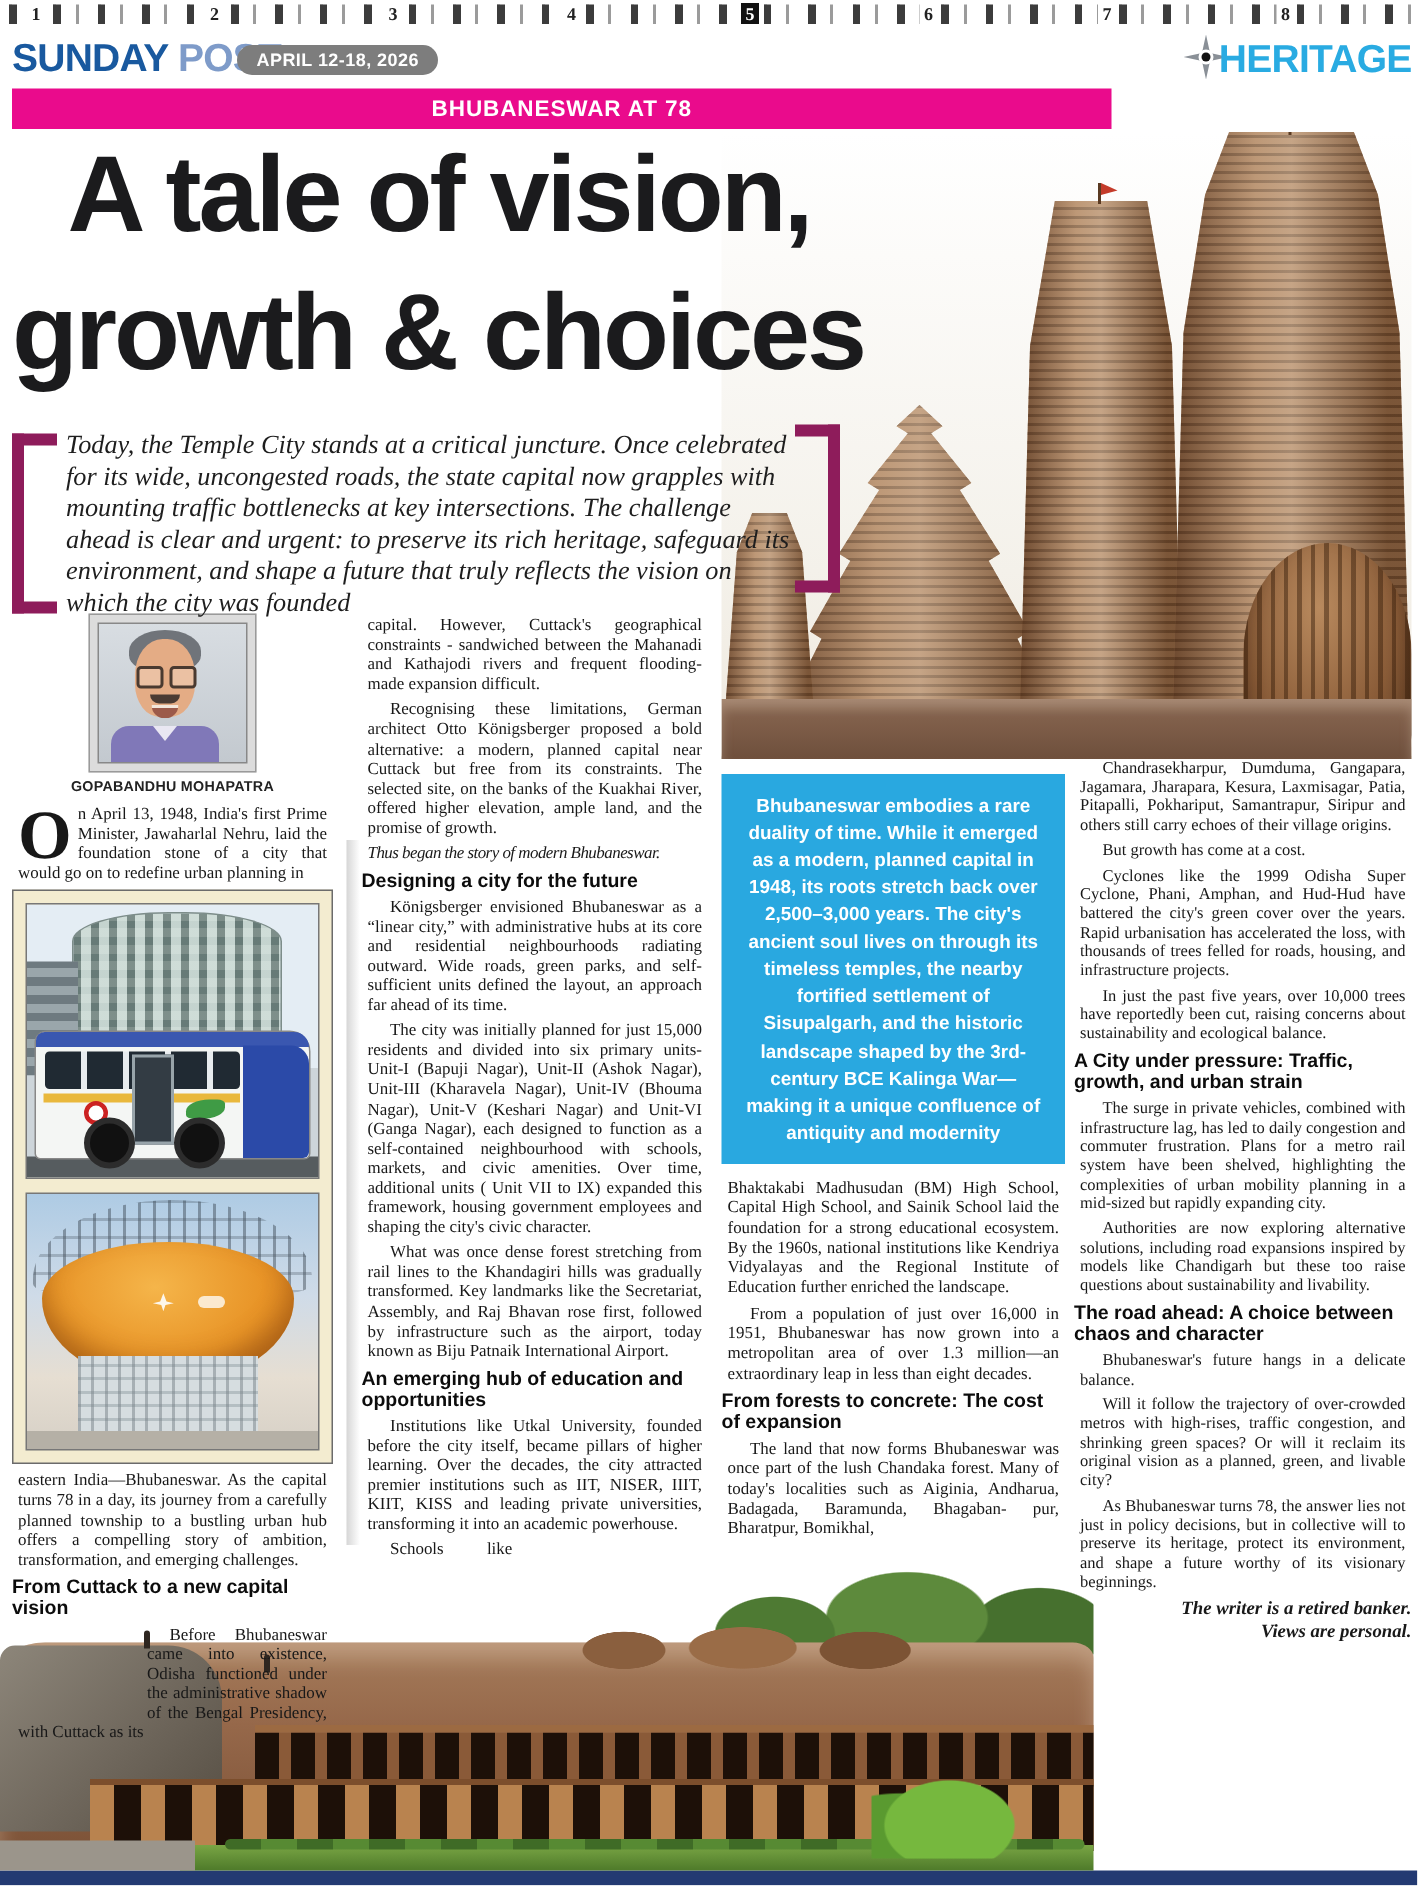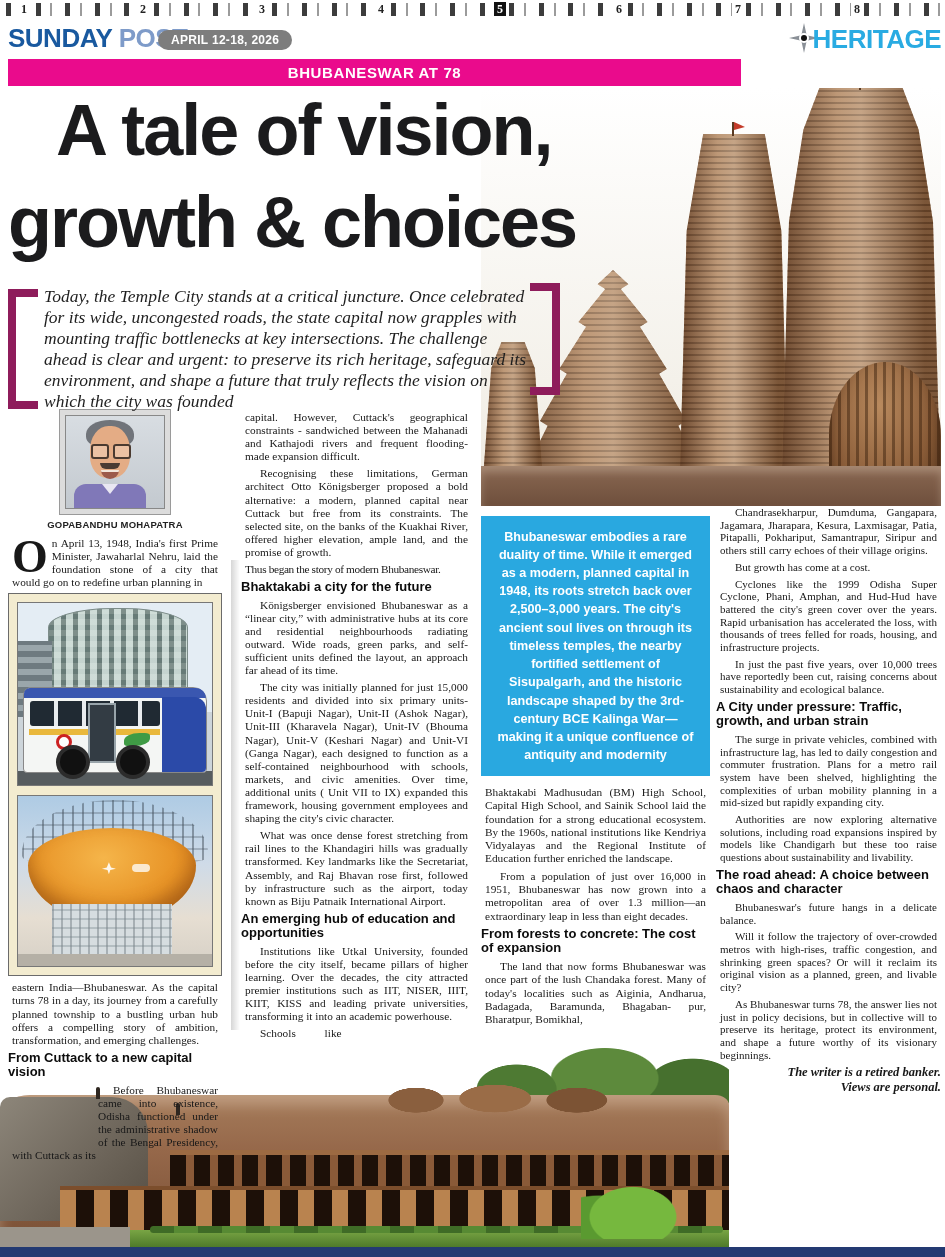--- a/index.html
+++ b/index.html
@@ -30,21 +30,21 @@
   .compass .ring{position:absolute;left:10px;top:10px;width:10px;height:10px;border-radius:50%;background:#fff;}
   .compass .dot{position:absolute;left:12px;top:12px;width:6px;height:6px;border-radius:50%;background:#111;}
 
   
   .kicker-bar{position:absolute;left:8px;top:59px;width:733px;height:27px;background:#ea0b8c;
     color:#fff;font:bold 15px/27px "Liberation Sans",sans-serif;text-align:center;letter-spacing:.6px;}
 
   
   .headline{position:absolute;left:4px;top:84px;width:748px;font-family:"Liberation Sans",sans-serif;
     font-weight:bold;color:#1b1b1d;z-index:3;}
-  .headline .l1{font-size:72px;line-height:92px;letter-spacing:-2px;margin-left:52px;}
+  .headline .l1{font-size:72px;line-height:92px;letter-spacing:-2px;margin-left:41px;}
   .headline .l2{font-size:72px;line-height:92px;letter-spacing:-2px;margin-left:4px;}
 
   
   .temple-photo{position:absolute;left:481px;top:88px;width:460px;height:418px;overflow:hidden;
     background:linear-gradient(180deg,#ffffff 0%,#f4f1ea 70%,#efe9df 100%);z-index:1;}
   .stone{background-color:#a77c58;background-image:
     linear-gradient(90deg,rgba(60,30,12,.55),rgba(255,235,210,.25) 35%,rgba(255,240,220,.35) 50%,rgba(70,40,18,.45) 90%),
     repeating-linear-gradient(0deg,rgba(50,25,8,.42) 0 2px,transparent 2px 6px);}
   .t-tower-right{position:absolute;left:300px;top:0;width:160px;height:418px;
     clip-path:polygon(24% 0,76% 0,86% 10%,95% 32%,100% 100%,0 100%,5% 32%,14% 10%);}
@@ -73,21 +73,21 @@
     border-left:8px solid #8e1c5b;border-top:8px solid #8e1c5b;border-bottom:8px solid #8e1c5b;}
   .bracket-r{position:absolute;right:0;top:0;width:22px;height:96px;
     border-right:8px solid #8e1c5b;border-top:8px solid #8e1c5b;border-bottom:8px solid #8e1c5b;}
   .standfirst-text{position:absolute;left:36px;top:3px;width:488px;
     font:italic 17.5px/21px "Liberation Serif",serif;color:#1e1e1e;}
 
   
   .bodycol{position:absolute;z-index:2;font-size:11.3px;line-height:13.1px;text-align:justify;}
   .bodycol p{margin:4px;text-indent:15px;}
   .bodycol p.cont{text-indent:0;}
-  .bodycol p.tight{letter-spacing:-0.35px;}
+  .bodycol p.tight{letter-spacing:-0.35px;font-style:italic;}
   .sub{font-family:"Liberation Sans",sans-serif;font-weight:bold;font-size:13px;line-height:14.5px;
     text-indent:0;margin:2px 0 1px;color:#0c0c0c;text-align:left;}
   .col1{left:8px;top:407px;width:214px;}
   .col2{left:241px;top:407px;width:231px;}
   .col3{left:481px;top:782px;width:229px;line-height:13.3px;}
   .col4{left:716px;top:502px;width:225px;font-size:11px;line-height:12.7px;}
   .dropcap{float:left;font-weight:bold;font-size:46px;line-height:37px;padding:1px 4px 0 0;}
   .schools-line{word-spacing:26px;}
   .wrap-spacer{float:left;width:86px;height:28px;margin-top:27px;}
   .credit{ text-align:right;font-weight:bold;font-style:italic;font-size:12.5px;line-height:15px;margin-top:3px;}
@@ -298,21 +298,21 @@
     <div class="sub">From Cuttack to a new capital vision</div>
     <p><span class="wrap-spacer"></span><span>Before Bhubaneswar came into existence, Odisha functioned under the administrative shadow of the Bengal Presidency, with Cuttack as its</span></p>
   </div>
 
   <div class="gutter-shadow"></div>
 
   <div class="bodycol col2">
     <p class="cont">capital. However, Cuttack's geographical constraints - sandwiched between the Mahanadi and Kathajodi rivers and frequent flooding- made expansion difficult.</p>
     <p>Recognising these limitations, German architect Otto Königsberger proposed a bold alternative: a modern, planned capital near Cuttack but free from its constraints. The selected site, on the banks of the Kuakhai River, offered higher elevation, ample land, and the promise of growth.</p>
     <p class="cont tight">Thus began the story of modern Bhubaneswar.</p>
-    <div class="sub">Bhaktakabi a city for the future</div>
+    <div class="sub">Designing a city for the future</div>
     <p>Königsberger envisioned Bhubaneswar as a “linear city,” with administrative hubs at its core and residential neighbourhoods radiating outward. Wide roads, green parks, and self-sufficient units defined the layout, an approach far ahead of its time.</p>
     <p>The city was initially planned for just 15,000 residents and divided into six primary units- Unit-I (Bapuji Nagar), Unit-II (Ashok Nagar), Unit-III (Kharavela Nagar), Unit-IV (Bhouma Nagar), Unit-V (Keshari Nagar) and Unit-VI (Ganga Nagar), each designed to function as a self-contained neighbourhood with schools, markets, and civic amenities. Over time, additional units ( Unit VII to IX) expanded this framework, housing government employees and shaping the city's civic character.</p>
     <p>What was once dense forest stretching from rail lines to the Khandagiri hills was gradually transformed. Key landmarks like the Secretariat, Assembly, and Raj Bhavan rose first, followed by infrastructure such as the airport, today known as Biju Patnaik International Airport.</p>
     <div class="sub">An emerging hub of education and opportunities</div>
     <p>Institutions like Utkal University, founded before the city itself, became pillars of higher learning. Over the decades, the city attracted premier institutions such as IIT, NISER, IIIT, KIIT, KISS and leading private universities, transforming it into an academic powerhouse.</p>
     <p class="schools-line">Schools like</p>
   </div>
 
   <div class="bluebox">
     <div class="bluebox-inner">Bhubaneswar embodies a rare duality of time. While it emerged as a modern, planned capital in 1948, its roots stretch back over 2,500–3,000 years. The city's ancient soul lives on through its timeless temples, the nearby fortified settlement of Sisupalgarh, and the historic landscape shaped by the 3rd-century BCE Kalinga War—making it a unique confluence of antiquity and modernity</div>

